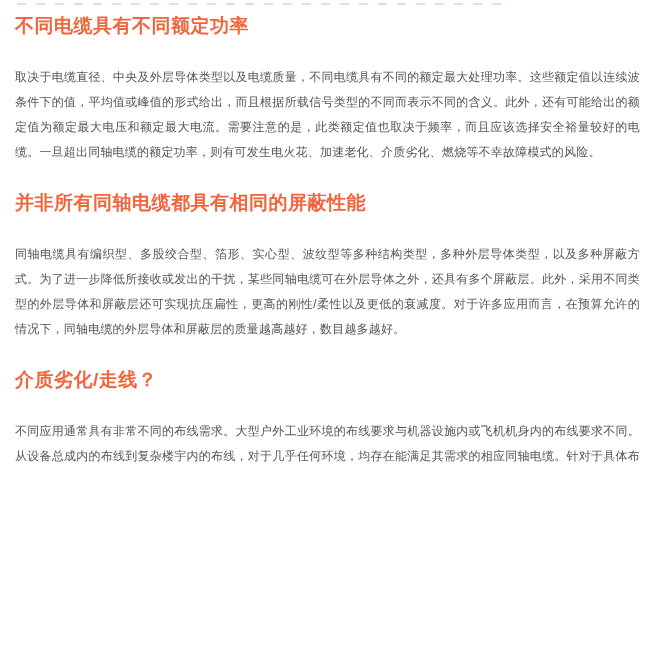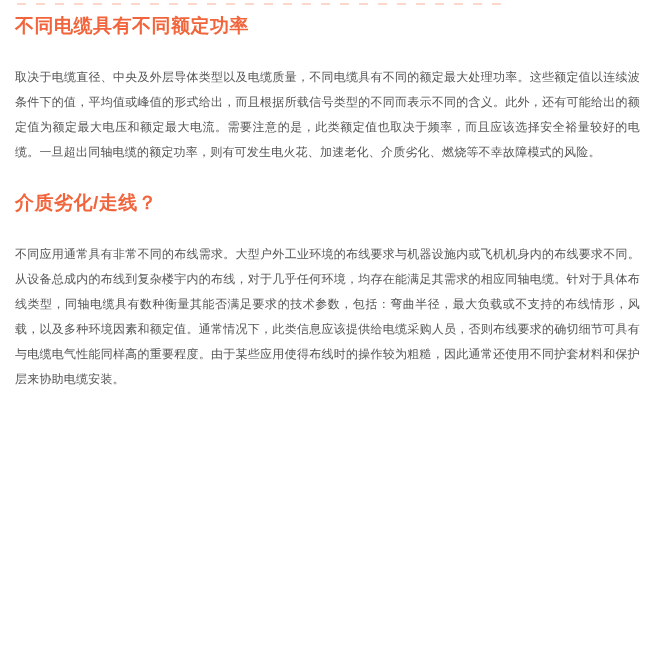--- a/index.html
+++ b/index.html
@@ -55,20 +55,22 @@
 <div class="page">
 
   <div class="clipped-fragment"></div>
 
   <section>
     <h2 class="section-heading">不同电缆具有不同额定功率</h2>
     <p class="section-paragraph">取决于电缆直径、中央及外层导体类型以及电缆质量，不同电缆具有不同的额定最大处理功率。这些额定值以连续波条件下的值，平均值或峰值的形式给出，而且根据所载信号类型的不同而表示不同的含义。此外，还有可能给出的额定值为额定最大电压和额定最大电流。需要注意的是，此类额定值也取决于频率，而且应该选择安全裕量较好的电缆。一旦超出同轴电缆的额定功率，则有可发生电火花、加速老化、介质劣化、燃烧等不幸故障模式的风险。</p>
   </section>
 
   <section>
+    <h2 class="section-heading">并非所有同轴电缆都具有相同的屏蔽性能</h2>
+    <p class="section-paragraph">同轴电缆具有编织型、多股绞合型、箔形、实心型、波纹型等多种结构类型，多种外层导体类型，以及多种屏蔽方式。为了进一步降低所接收或发出的干扰，某些同轴电缆可在外层导体之外，还具有多个屏蔽层。此外，采用不同类型的外层导体和屏蔽层还可实现抗压扁性，更高的刚性/柔性以及更低的衰减度。对于许多应用而言，在预算允许的情况下，同轴电缆的外层导体和屏蔽层的质量越高越好，数目越多越好。</p>
   </section>
 
   <section>
     <h2 class="section-heading">介质劣化/走线？</h2>
     <p class="section-paragraph">不同应用通常具有非常不同的布线需求。大型户外工业环境的布线要求与机器设施内或飞机机身内的布线要求不同。从设备总成内的布线到复杂楼宇内的布线，对于几乎任何环境，均存在能满足其需求的相应同轴电缆。针对于具体布线类型，同轴电缆具有数种衡量其能否满足要求的技术参数，包括：弯曲半径，最大负载或不支持的布线情形，风载，以及多种环境因素和额定值。通常情况下，此类信息应该提供给电缆采购人员，否则布线要求的确切细节可具有与电缆电气性能同样高的重要程度。由于某些应用使得布线时的操作较为粗糙，因此通常还使用不同护套材料和保护层来协助电缆安装。</p>
   </section>
 
 </div>
 
 </body></html>

